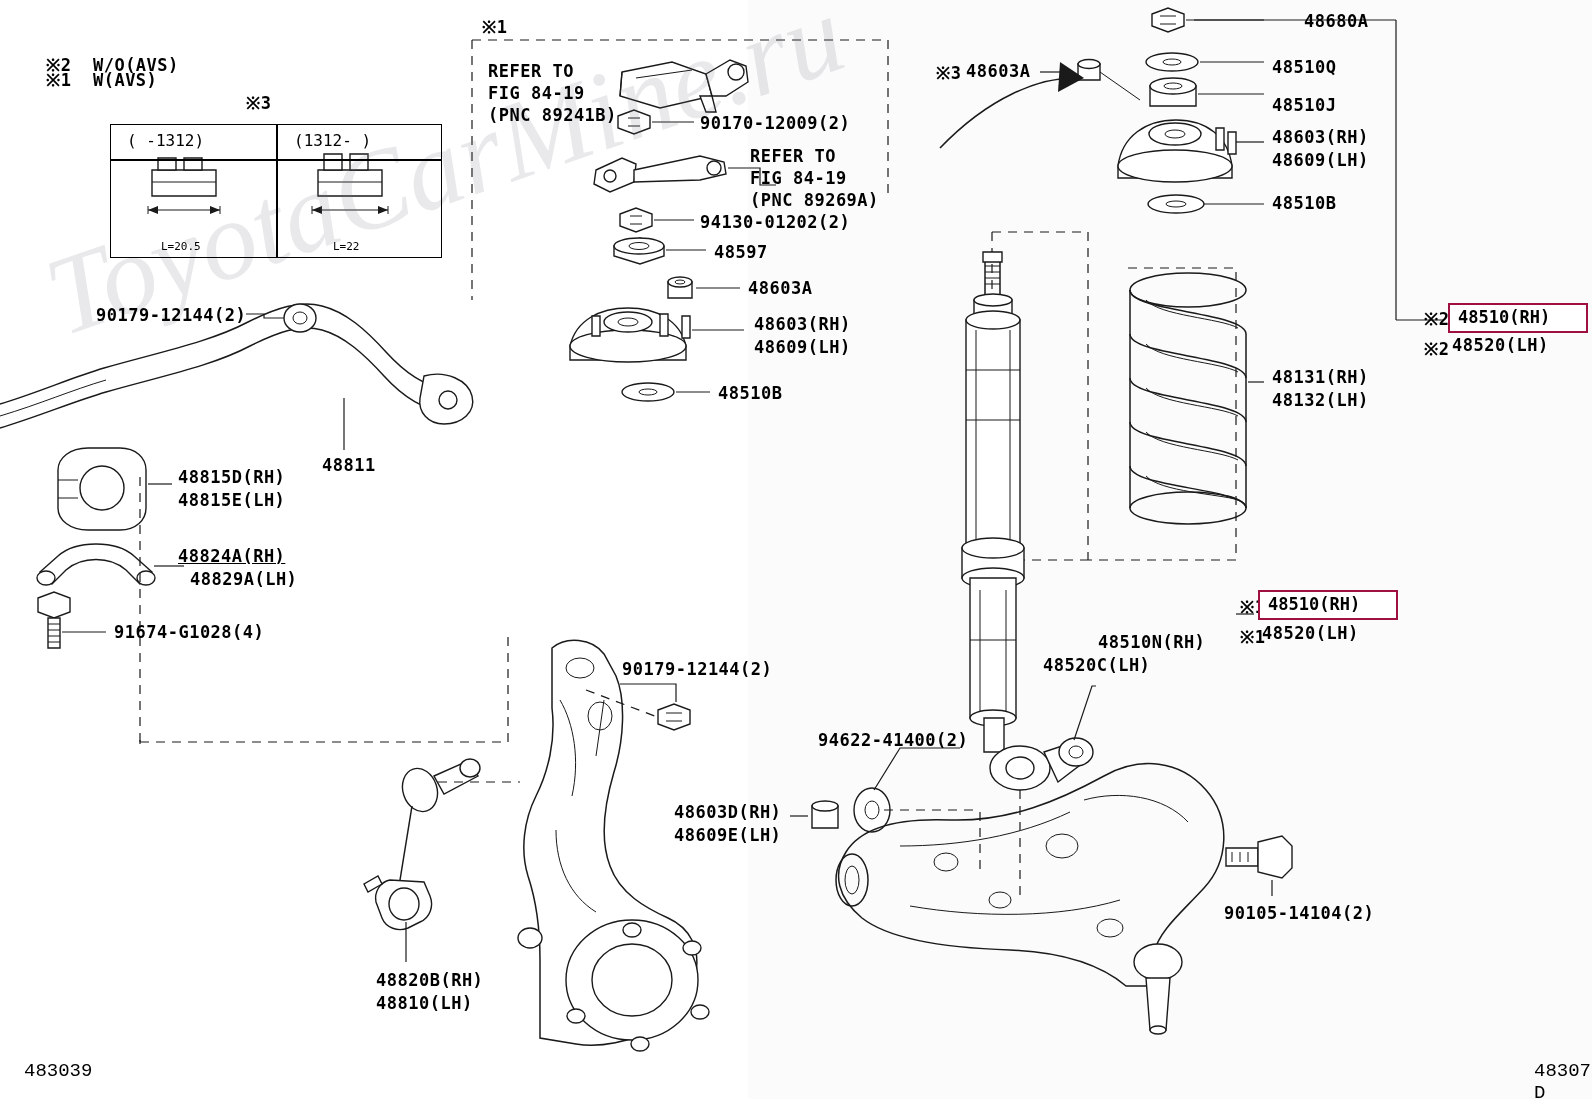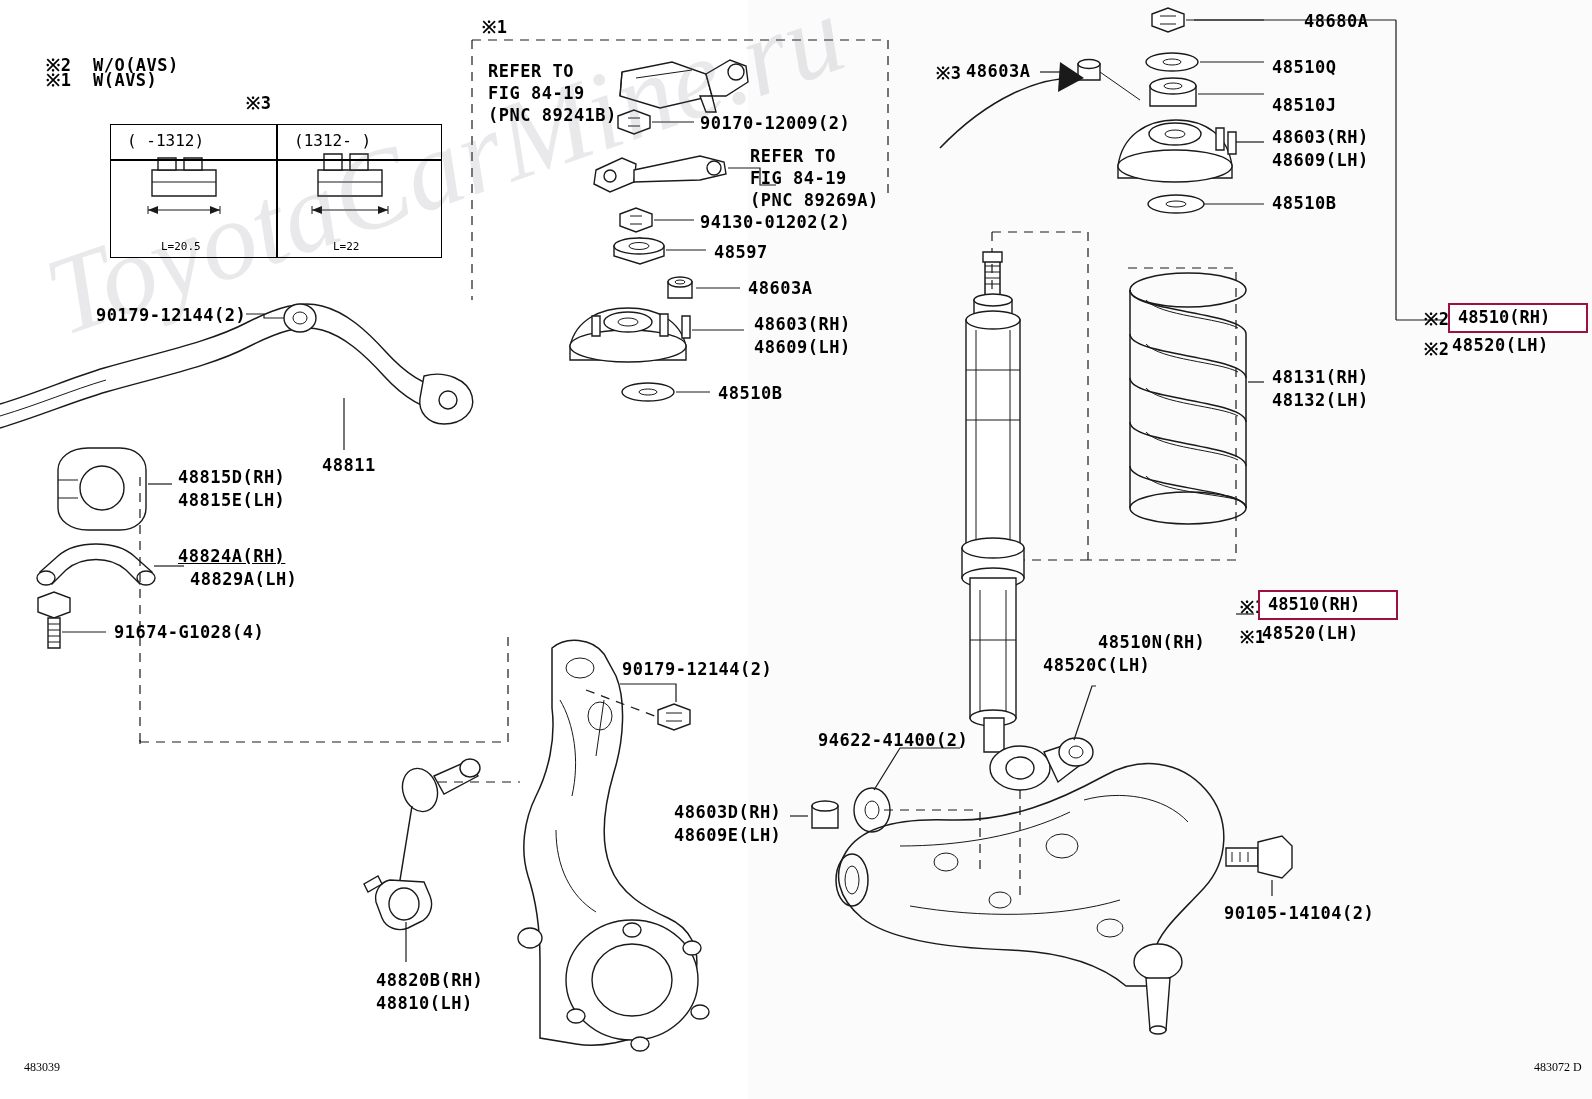--- a/index.html
+++ b/index.html
@@ -21,22 +21,22 @@
     position:absolute;
     font-family:"DejaVu Sans Mono", monospace;
     font-size:17px;
     font-weight:bold;
     color:#000;
     white-space:pre;
     letter-spacing:0.5px;
     line-height:22px;
   }
   .corner{
-    position:absolute;font-family:Liberation Serif, serif;
-    font-size:12px;color:#000;font-weight:normal;
+    position:absolute;font-family:Liberation Mono, monospace;
+    font-size:19px;color:#000;font-weight:normal;
   }
 
   
   .wm{
     position:absolute;left:30px;top:240px;
     width:900px;
     font-family:"Liberation Serif", serif;
     font-size:112px;
     color:rgba(120,120,130,0.16);
     transform:rotate(-19deg);

